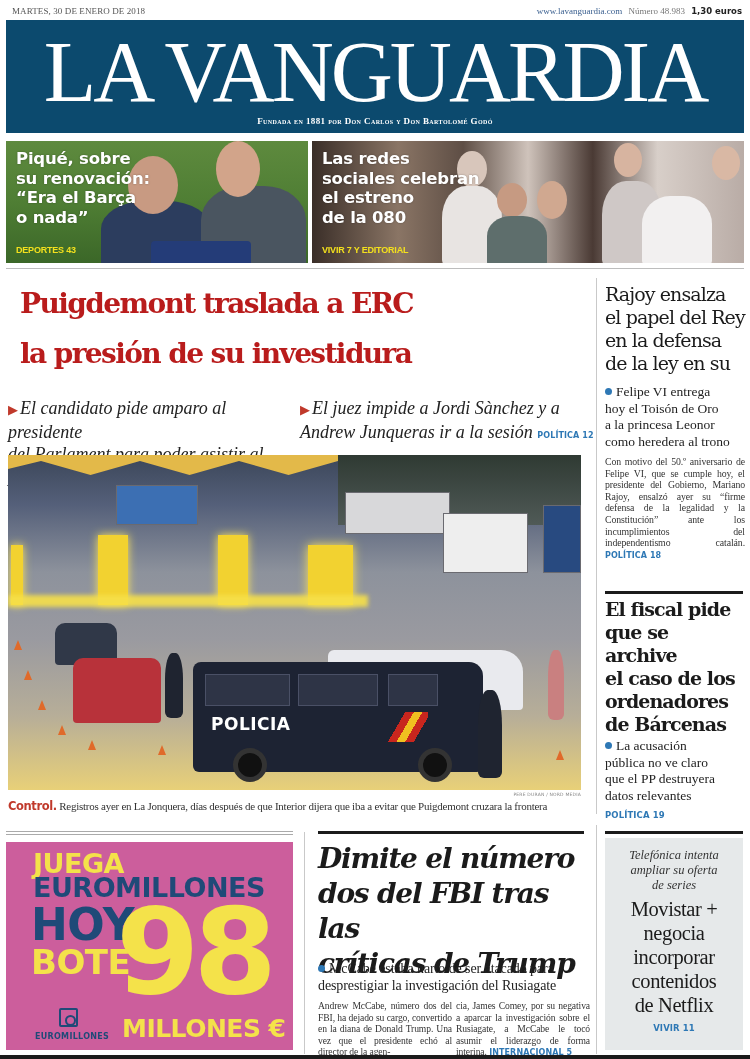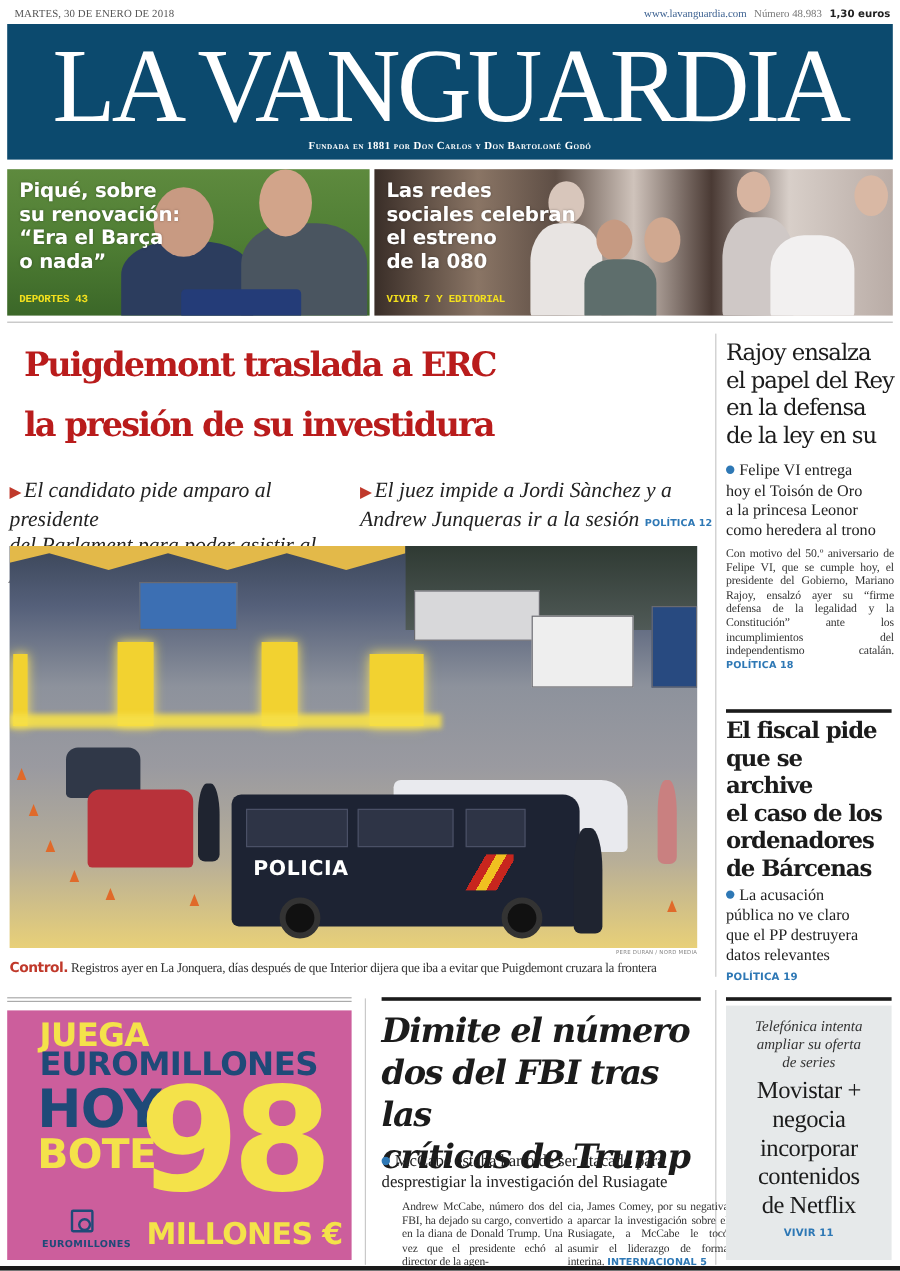--- a/index.html
+++ b/index.html
@@ -24,21 +24,21 @@
     font-family: "Liberation Serif", serif; font-size: 9px; font-weight: bold; letter-spacing: 0.4px; font-variant: small-caps; }
 
   
   .teaser { top: 141px; height: 122px; overflow: hidden; }
   .teaser-sport { left: 6px; width: 302px; background: linear-gradient(180deg, #5e8a3e 0%, #4f7e34 50%, #3b6728 100%); }
   .teaser-vivir { left: 312px; width: 432px; background: linear-gradient(90deg, #3a2e28 0%, #8a7565 20%, #5e4e45 35%, #cfc3bb 50%, #4a3a34 65%, #d8cfc9 80%, #b9aca6 100%); }
   .teaser .photo-shape { position: absolute; border-radius: 40% 40% 8% 8%; }
   .teaser .head { position: absolute; border-radius: 50%; }
   .teaser .ttl { position: absolute; left: 10px; top: 8px; color: #fff; font-family: "DejaVu Sans", sans-serif; font-weight: bold;
     font-size: 16.5px; line-height: 19.5px; text-shadow: 0 0 2px rgba(0,0,0,.35); letter-spacing: -0.2px; }
-  .teaser .sec { position: absolute; left: 10px; bottom: 8px; color: #f3e01d; font-family: Liberation Mono, monospace; font-weight: bold; font-size: 9px; letter-spacing: -0.2px; }
+  .teaser .sec { position: absolute; left: 10px; bottom: 8px; color: #f3e01d; font-family: Liberation Sans, sans-serif; font-weight: bold; font-size: 9px; letter-spacing: -0.2px; }
 
   .rule-thin { height: 1px; background: #bdbdbd; }
   .rule-thick { height: 3px; background: #1b1b1b; }
   .vrule { width: 1px; background: #c9c9c9; }
 
   
   .main-head { left: 20px; top: 279px; width: 585px; font-family: "DejaVu Serif", serif; font-weight: bold; font-size: 28px; line-height: 50px; letter-spacing: -1.6px; color: #b91c1c; }
   .subs { top: 397px; font-family: "Liberation Serif", serif; font-style: italic; font-size: 18px; line-height: 22px; color: #222; }
   .subs .tri { color: #c0392b; font-style: normal; font-size: 13px; margin-right: 2px; }
   .sec-link { color: #2e78b5; font-family: "DejaVu Sans", sans-serif; font-style: normal; font-weight: bold; font-size: 8px; letter-spacing: 0.1px; }
@@ -76,21 +76,21 @@
   .ad { left: 6px; top: 842px; width: 287px; height: 208px; background: #cc5e9c; overflow: hidden; }
   .ad .l { position: absolute; font-family: "DejaVu Sans", sans-serif; font-weight: bold; letter-spacing: -0.5px; }
   .ad .y { color: #f4e24a; }
   .ad .b { color: #1f4a78; }
   .ad .logo-box { position: absolute; left: 53px; top: 166px; width: 19px; height: 19px; border: 2px solid #1f4a78; border-radius: 2px; }
   .ad .logo-box::after { content: ""; position: absolute; left: 4px; top: 5px; width: 7px; height: 7px; border: 2px solid #1f4a78; border-radius: 50%; }
 
   
   .fbi-head { left: 318px; top: 841px; width: 275px; font-family: "DejaVu Serif", serif; font-style: italic; font-weight: bold; font-size: 28px; line-height: 35px; letter-spacing: -1.2px; color: #1b1b1b; }
   .fbi-sub { left: 318px; top: 960px; width: 275px; font-family: "Liberation Serif", serif; font-size: 14px; line-height: 17px; color: #222; letter-spacing: -0.1px; }
-  .fbi-body { top: 1000px; width: 134px; font-family: "Liberation Serif", serif; font-size: 9.6px; line-height: 11.6px; color: #333; text-align: justify; letter-spacing: -0.1px; margin-left: 17px; }
+  .fbi-body { top: 1000px; width: 134px; font-family: "Liberation Serif", serif; font-size: 9.6px; line-height: 11.6px; color: #333; text-align: justify; letter-spacing: -0.1px; }
 
   
   .tbox { left: 605px; top: 838px; width: 138px; height: 212px; background: #e6e9ea; text-align: center; }
   .tbox .kick { margin-top: 10px; font-family: "Liberation Serif", serif; font-style: italic; font-size: 12.5px; line-height: 15px; color: #333; }
   .tbox .big { margin-top: 4px; font-family: "Liberation Serif", serif; font-size: 20.5px; line-height: 24px; color: #1b1b1b; letter-spacing: -0.4px; }
   .tbox .sec-link { display: block; margin-top: 6px; font-size: 8.5px; }
 </style>
 </head>
 <body>
 

